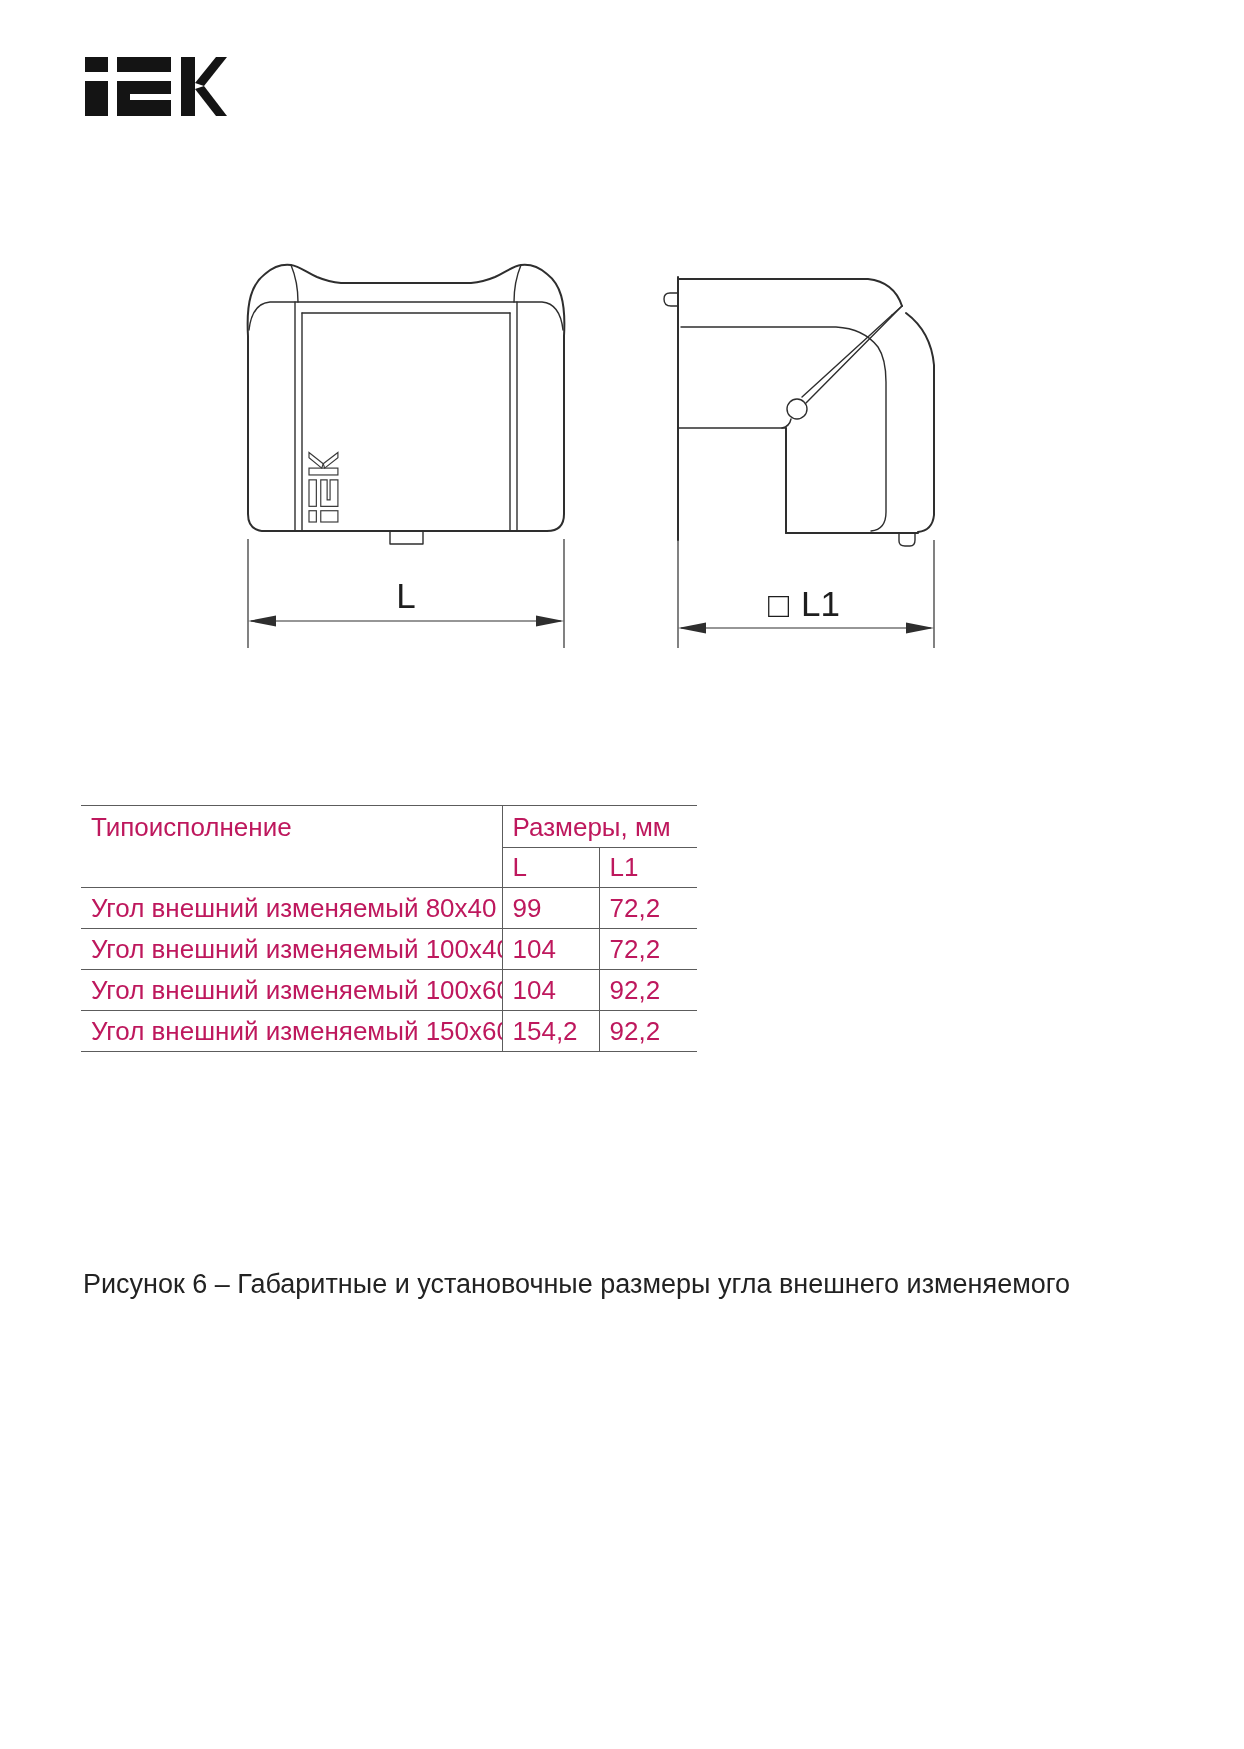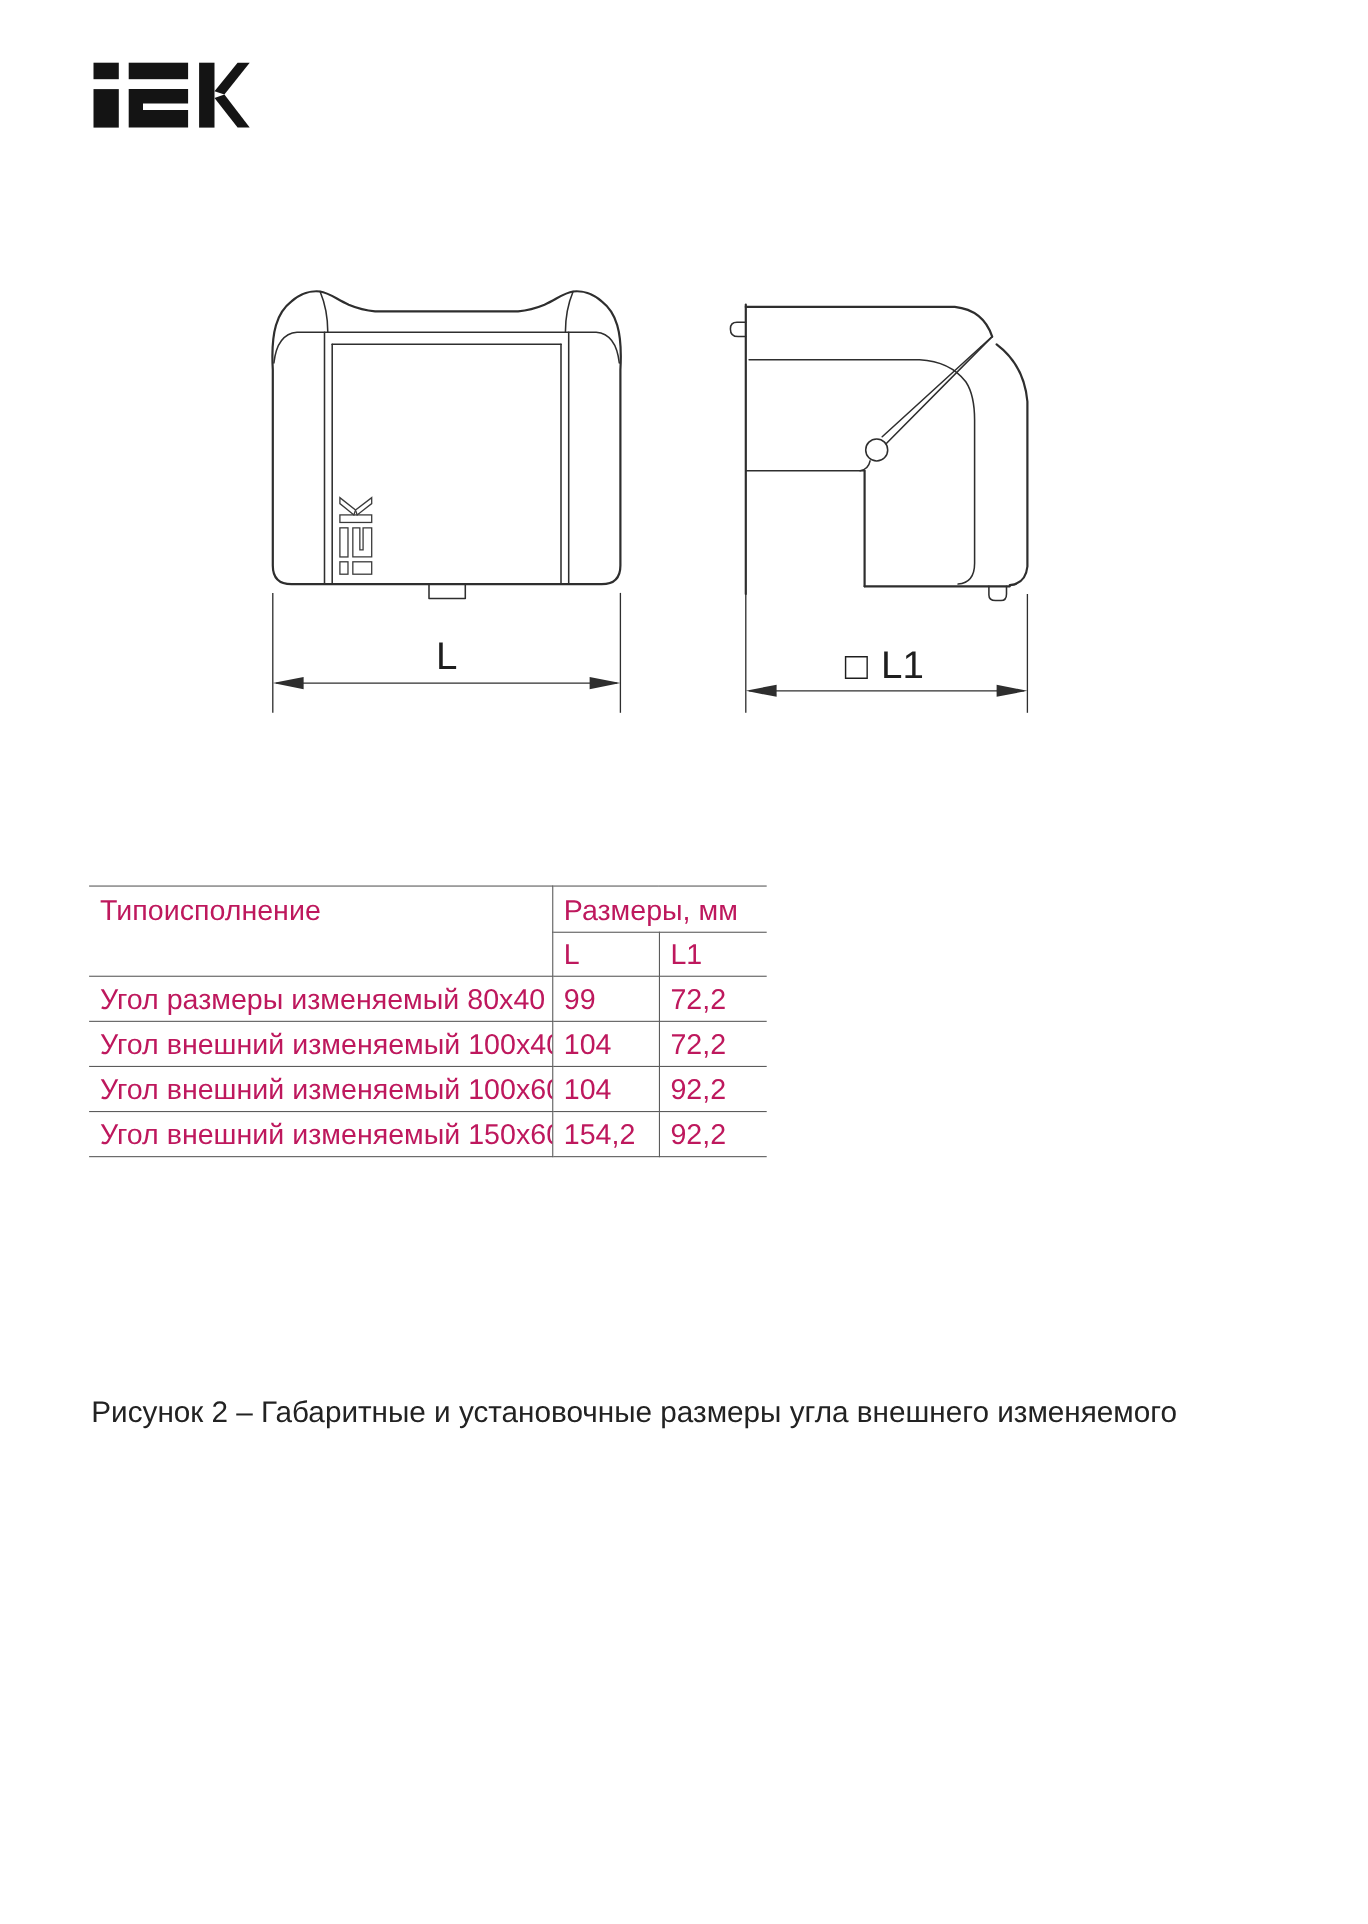--- a/index.html
+++ b/index.html
@@ -122,21 +122,21 @@
     <tbody>
         <tr style="height:42px">
       <td class="hdr-top" rowspan="2">Типоисполнение</td>
       <td class="hdr-top" colspan="2">Размеры, мм</td>
     </tr>
     <tr style="height:40px">
       <td class="hdr-sub">L</td>
       <td class="hdr-sub">L1</td>
     </tr>
     <tr>
-      <td class="cell">Угол размеры изменяемый 80x40</td>
+      <td class="cell">Угол внешний изменяемый 80x40</td>
       <td class="cell">99</td>
       <td class="cell">72,2</td>
     </tr>
     <tr>
       <td class="cell">Угол внешний изменяемый 100x40</td>
       <td class="cell">104</td>
       <td class="cell">72,2</td>
     </tr>
     <tr>
       <td class="cell">Угол внешний изменяемый 100x60</td>
@@ -144,15 +144,15 @@
       <td class="cell">92,2</td>
     </tr>
     <tr>
       <td class="cell">Угол внешний изменяемый 150x60</td>
       <td class="cell">154,2</td>
       <td class="cell">92,2</td>
     </tr>
   </tbody>
     </table>
 
-  <div class="figure-caption">Рисунок 2 – Габаритные и установочные размеры угла внешнего изменяемого</div>
+  <div class="figure-caption">Рисунок 6 – Габаритные и установочные размеры угла внешнего изменяемого</div>
 
 </div>
 
 </body></html>

